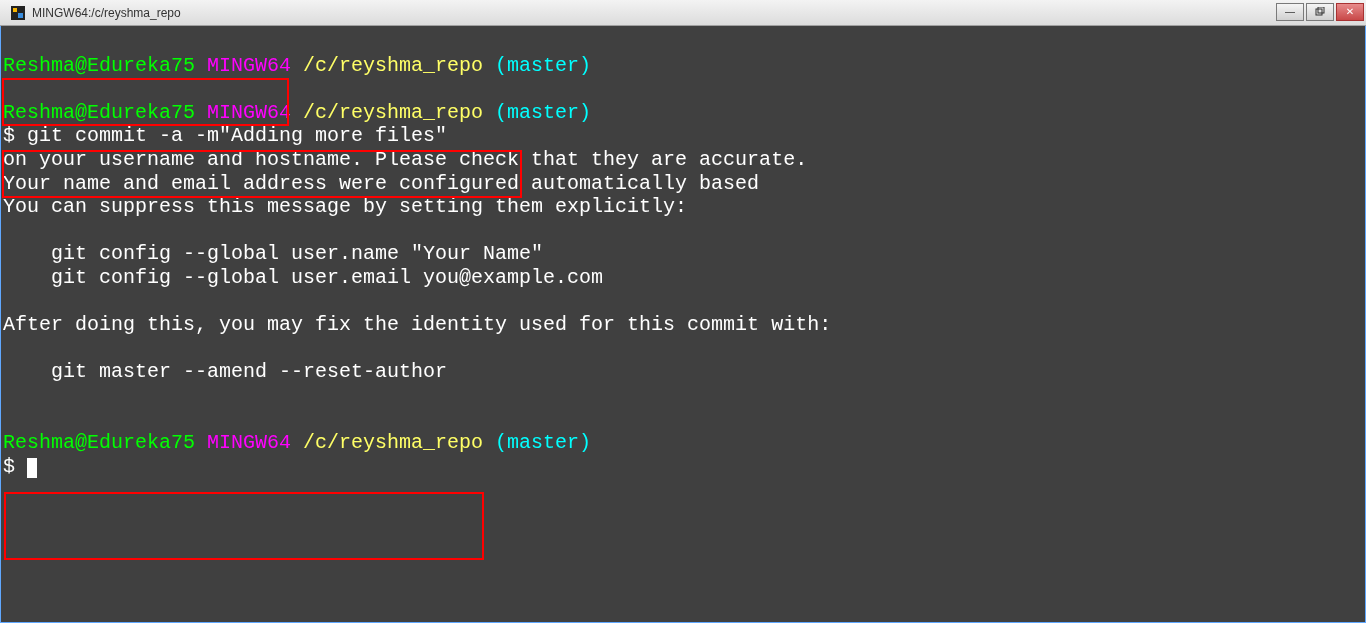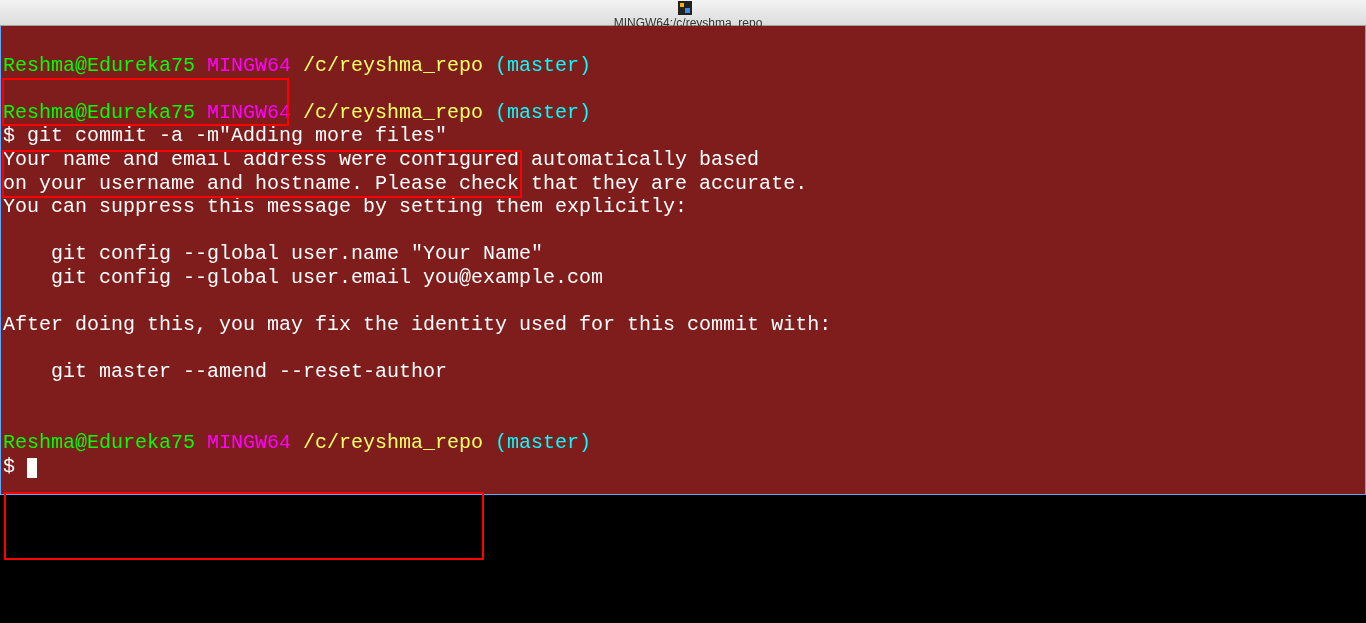--- a/index.html
+++ b/index.html
@@ -15,21 +15,20 @@
     .titlebar {
       height: 26px;
       background: linear-gradient(to bottom, #f3f3f3, #dcdcdc);
       border-bottom: 1px solid #a0a0a0;
       display: flex;
       align-items: center;
       font-family: "Segoe UI", Tahoma, sans-serif;
       font-size: 12px;
       color: #333;
       padding-left: 10px;
-      flex-direction: column;
     }
     .titlebar-icon {
       width: 16px;
       height: 16px;
       margin-right: 6px;
       display: inline-block;
     }
     .titlebar-title { flex: 1; }
     .window-controls { display: flex; height: 20px; margin-right: 2px; }
     .wc-btn {
@@ -41,25 +40,25 @@
       font-size: 10px;
       text-align: center;
       line-height: 14px;
       cursor: pointer;
       font-family: sans-serif;
       display:flex;align-items:center;justify-content:center;
     }
     .wc-close { background: linear-gradient(#e78b8b, #c84848); color:#fff; border-color:#a83232;}
     .wc-maxrestore { }
     .terminal {
-      background: #7f1d1d;
+      background: #404040;
       padding: 4px 2px;
       line-height: 1.18;
       position: relative;
-      height: 469px;
+      height: 597px;
       border: 1px solid #60a8ff;
       border-top:none;
     }
     .line { white-space: pre; }
     .c-green { color: #00ff00; }
     .c-magenta { color: #ff00ff; }
     .c-yellow { color: #ffff66; }
     .c-cyan { color: #00ffff; }
     .c-white { color: #ffffff; }
     .red-box {
@@ -104,22 +103,22 @@
 
   <div class="line"><span class="c-green">Reshma@Edureka75</span><span class="c-magenta"> MINGW64</span><span class="c-yellow"> /c/reyshma_repo</span><span class="c-cyan"> (master)</span></div>
 
 
   <div class="line">&nbsp;</div>
 
   <div class="line"><span class="c-green">Reshma@Edureka75</span><span class="c-magenta"> MINGW64</span><span class="c-yellow"> /c/reyshma_repo</span><span class="c-cyan"> (master)</span></div>
 
   <div class="line"><span class="c-white">$ </span><span class="c-white">git commit -a -m"Adding more files"</span></div>
 
+  <div class="line c-white">on your username and hostname. Please check that they are accurate.</div>
   <div class="line c-white">Your name and email address were configured automatically based</div>
-  <div class="line c-white">on your username and hostname. Please check that they are accurate.</div>
   <div class="line c-white">You can suppress this message by setting them explicitly:</div>
   <div class="line c-white">&nbsp;</div>
   <div class="line c-white">    git config --global user.name "Your Name"</div>
   <div class="line c-white">    git config --global user.email you@example.com</div>
   <div class="line c-white">&nbsp;</div>
   <div class="line c-white">After doing this, you may fix the identity used for this commit with:</div>
   <div class="line c-white">&nbsp;</div>
   <div class="line c-white">    git master --amend --reset-author</div>
   <div class="line c-white">&nbsp;</div>
   <div class="line c-white">&nbsp;</div>

